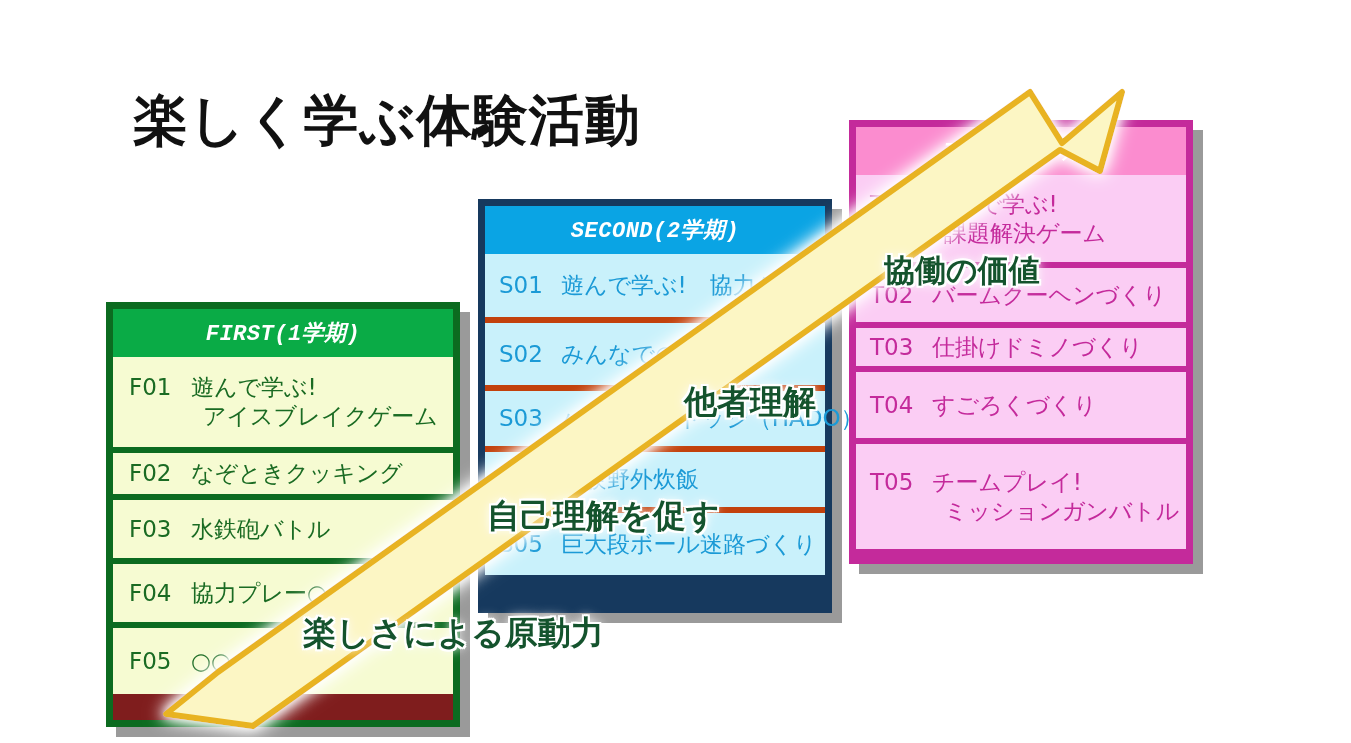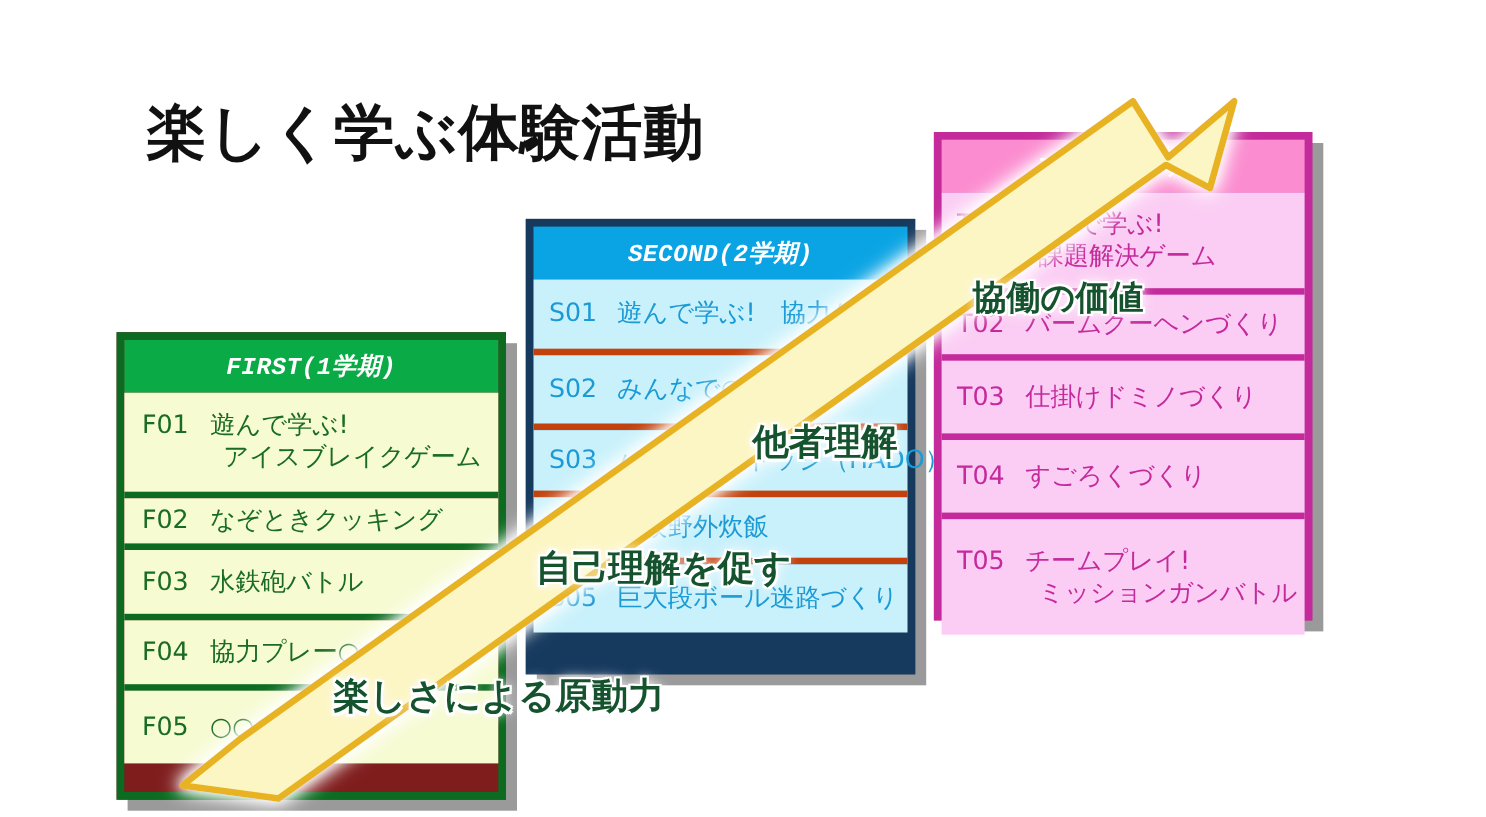--- a/index.html
+++ b/index.html
@@ -199,21 +199,21 @@
     <div class="panel-header">THIRD(3学期)</div>
     <div class="rows">
       <div class="row two-line" style="height:93px">
         <span class="l1"><span class="code">T01</span><span class="label">遊んで学ぶ!</span></span>
         <span class="l2">課題解決ゲーム</span>
       </div>
       <div class="row" style="height:60px">
         <span class="code">T02</span>
         <span class="label">バームクーヘンづくり</span>
       </div>
-      <div class="row" style="height:72px">
+      <div class="row" style="height:44px">
         <span class="code">T03</span>
         <span class="label">仕掛けドミノづくり</span>
       </div>
       <div class="row" style="height:72px">
         <span class="code">T04</span>
         <span class="label">すごろくづくり</span>
       </div>
       <div class="row two-line" style="height:105px">
         <span class="l1"><span class="code">T05</span><span class="label">チームプレイ!</span></span>
         <span class="l2">ミッションガンバトル</span>

